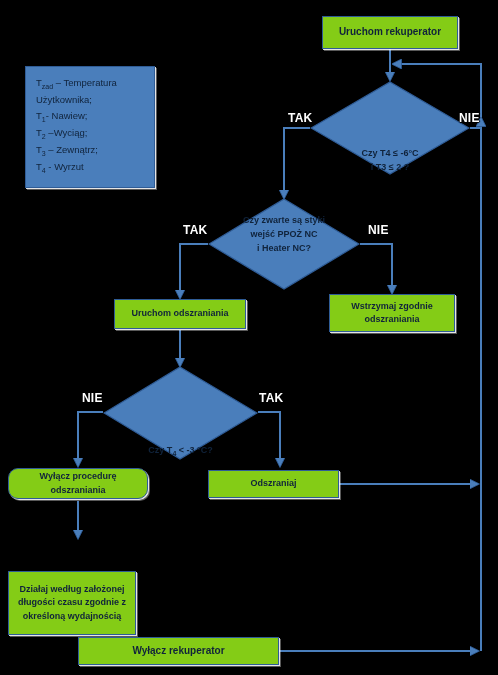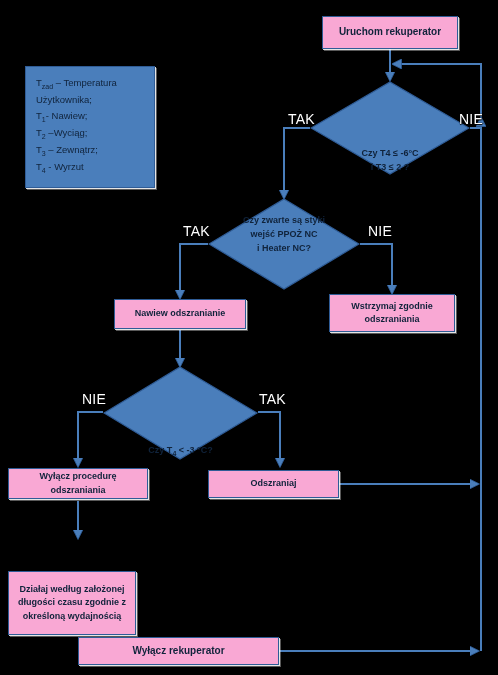--- a/index.html
+++ b/index.html
@@ -11,21 +11,21 @@
     position: relative;
     width: 498px;
     height: 675px;
     background: #000000;
     overflow: hidden;
     font-family: "Liberation Sans", sans-serif;
   }
   .node {
     position: absolute;
     box-sizing: border-box;
-    background: #f9a8d4;
+    background: #84cc16;
     border: 1px solid #2F5C96;
     color: #10233B;
     font-weight: bold;
     display: flex;
     align-items: center;
     justify-content: center;
     text-align: center;
     line-height: 1.45;
     box-shadow: 1px 1px 0 rgba(255,255,255,0.85),
                 2px 2px 0 rgba(255,255,255,0.35);
@@ -62,22 +62,22 @@
     font-weight: bold;
     font-size: 9px;
     line-height: 1.55;
     text-align: center;
     pointer-events: none;
   }
   .diamond .dlabel sub { font-size: 7px; }
   .edgelabel {
     position: absolute;
     color: #FFFFFF;
-    font-weight: normal;
-    font-size: 14px;
+    font-weight: bold;
+    font-size: 12px;
     letter-spacing: 0.2px;
     text-shadow: 0 0 1px #000, 1px 0 1px #000, 0 1px 1px #000;
   }
   #wires { position: absolute; left: 0; top: 0; }
 </style>
 </head>
 <body>
 
 <div id="canvas">
 
@@ -128,24 +128,24 @@
 
   <div class="node" style="left:322px; top:16px; width:136px; height:33px; font-size:10px;">
     <span class="txt">Uruchom rekuperator</span>
   </div>
 
   <div class="node" style="left:329px; top:294px; width:126px; height:38px; font-size:9px;">
     <span class="txt">Wstrzymaj zgodnie odszraniania</span>
   </div>
 
   <div class="node" style="left:114px; top:299px; width:132px; height:30px; font-size:9px;">
-    <span class="txt">Nawiew odszranianie</span>
+    <span class="txt">Uruchom odszraniania</span>
   </div>
 
-  <div class="node" style="left:8px; top:468px; width:140px; height:31px; font-size:9px;">
+  <div class="node" style="left:8px; top:468px; width:140px; height:31px; font-size:9px;border-radius:10px;">
     <span class="txt">Wyłącz procedurę odszraniania</span>
   </div>
 
   <div class="node" style="left:208px; top:470px; width:131px; height:28px; font-size:9px;">
     <span class="txt">Odszraniaj</span>
   </div>
 
   <div class="node" style="left:8px; top:571px; width:128px; height:64px; font-size:9px;">
     <span class="txt">Działaj według założonej długości czasu zgodnie z określoną wydajnością</span>
   </div>

